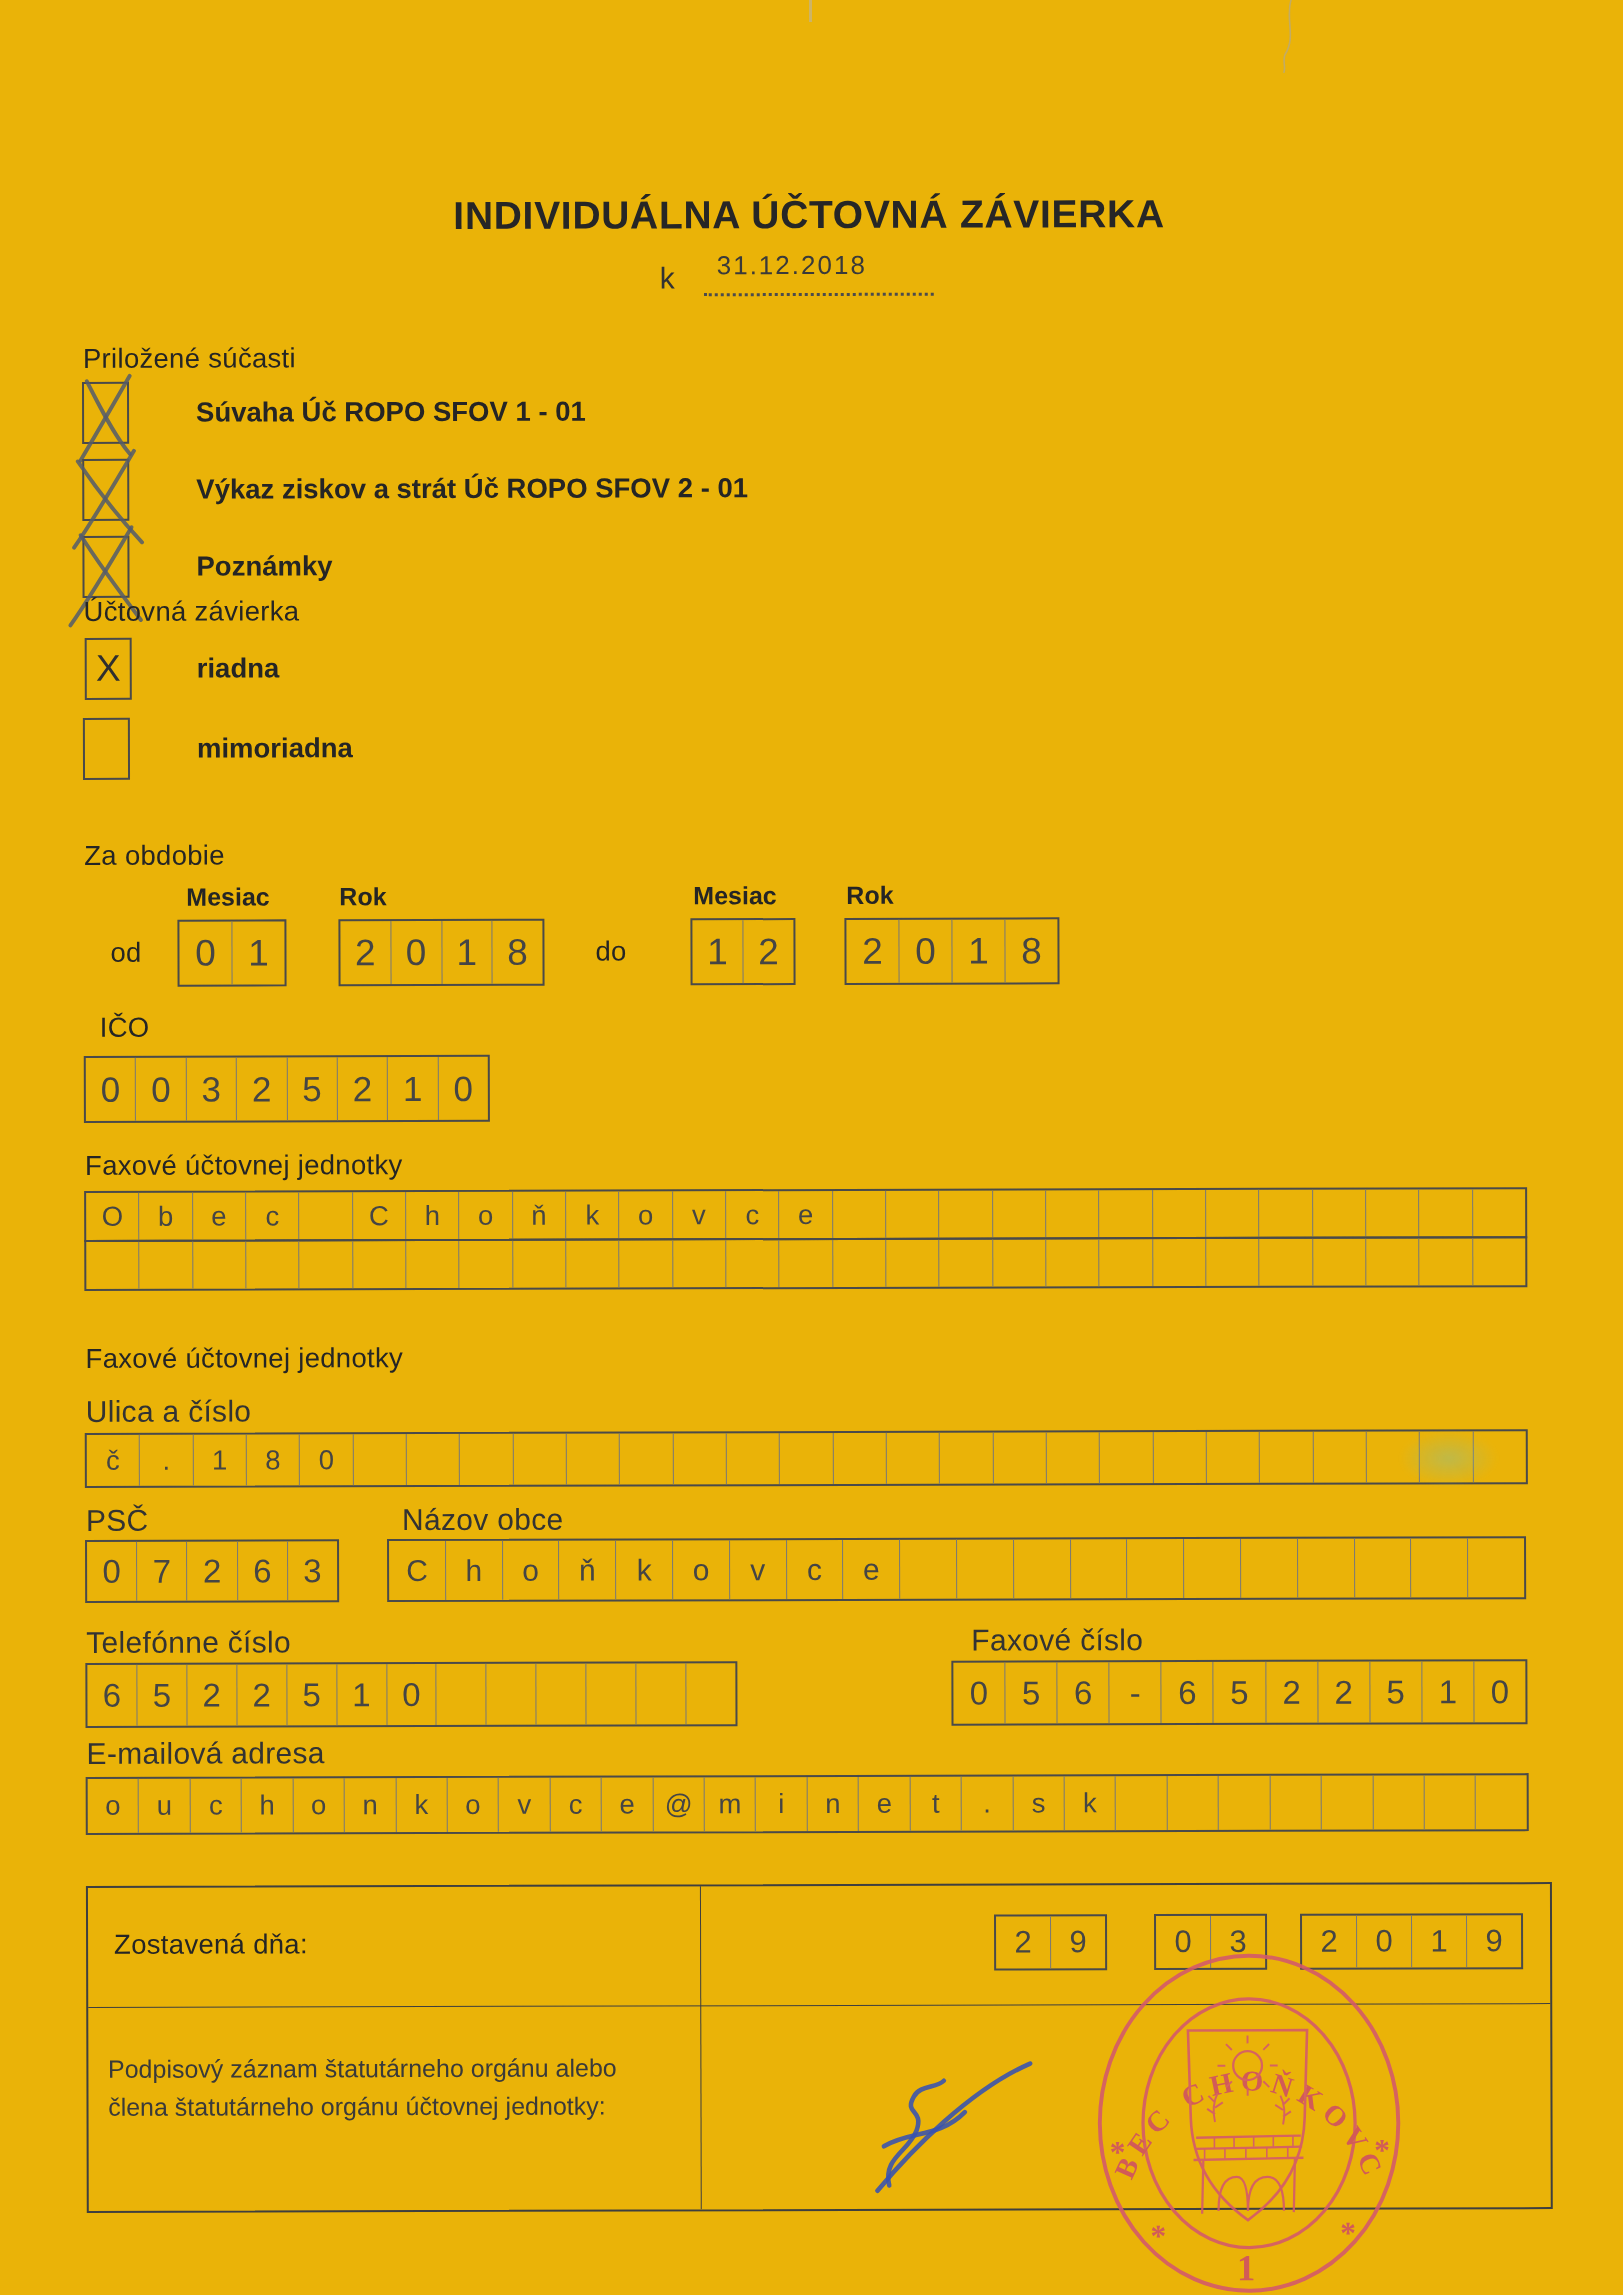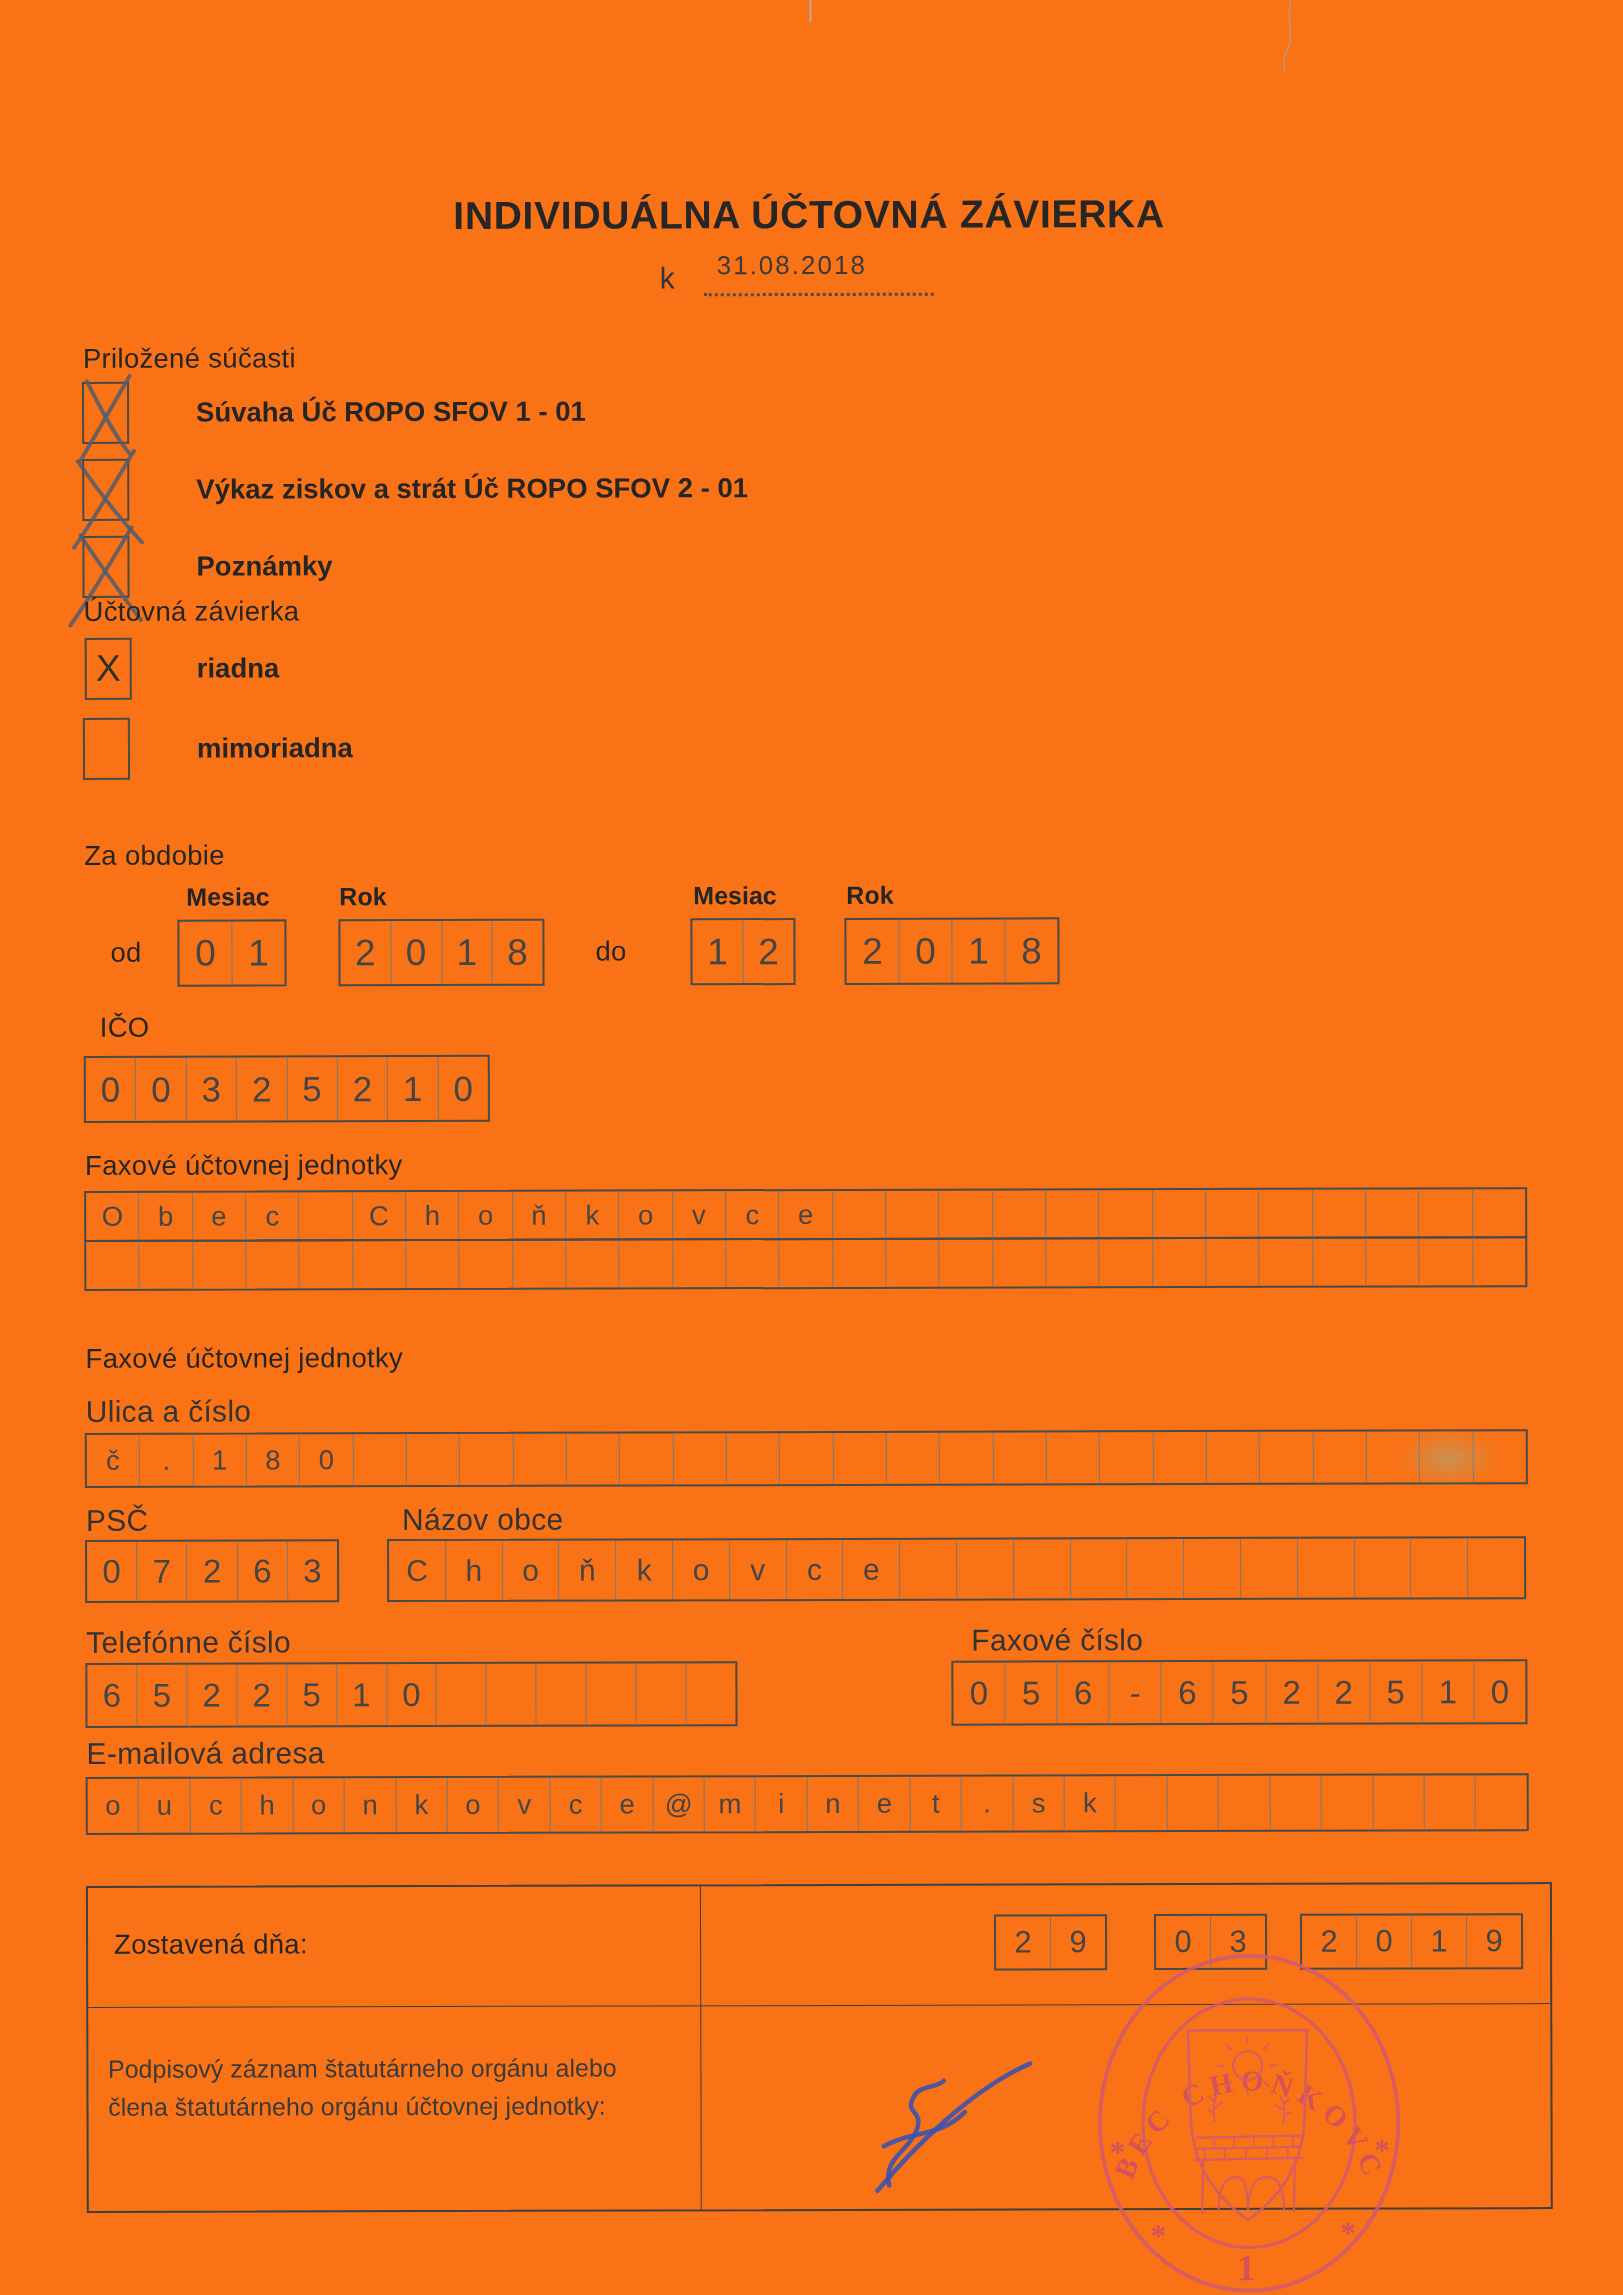--- a/index.html
+++ b/index.html
@@ -1,16 +1,16 @@
 <!DOCTYPE html>
 <html style="font-size:10.5px"><head>
 <meta charset="utf-8">
 <style>
   html,body{margin:0;padding:0;background:#9a9a9a;}
-  .page{position:relative;width:1623px;height:2295px;background:#f97316;overflow:hidden;
+  .page{position:relative;width:1623px;height:2295px;background:#eab308;overflow:hidden;
         font-family:"Liberation Sans",sans-serif;color:#2e2e2e;}
   .sheet{position:absolute;inset:0;transform:rotate(-0.15deg);}
   .abs{position:absolute;}
   .title{position:absolute;top:193px;left:0;width:100%;text-align:center;
          font-size:39px;font-weight:700;letter-spacing:0.7px;color:#262626;}
   .k{position:absolute;left:662px;top:261px;font-size:30px;color:#333;}
   .kdate{position:absolute;left:719px;top:250px;font-size:26px;letter-spacing:2px;color:#3a3a3a;}
   .kdots{position:absolute;left:706px;top:259px;width:230px;height:34px;
          border-bottom:3.3px dotted #4c4c4c;}
   .hb{position:absolute;font-weight:400;font-size:27.5px;color:#252525;letter-spacing:0.3px;white-space:nowrap;}
@@ -42,21 +42,21 @@
   .stamp text{fill:#cf4f63;font-family:"Liberation Serif",serif;font-weight:700;}
 </style>
 </head>
 <body>
 
 <div class="page">
   <div class="sheet">
 
     <div class="title">INDIVIDUÁLNA ÚČTOVNÁ ZÁVIERKA</div>
     <span class="k">k</span>
-    <span class="kdate">31.08.2018</span>
+    <span class="kdate">31.12.2018</span>
     <div class="kdots"></div>
 
     <div class="hb" style="left:85px;top:341px">Priložené súčasti</div>
 
     <div class="cb" style="left:84px;top:380px"></div>
     <svg class="xmark" style="left:64px;top:361px" width="86" height="103" viewBox="0 0 132 158">
       <path d="M 38 28 C 55 62 80 112 104 140"></path>
       <path d="M 104 20 C 82 58 52 110 28 150"></path>
     </svg>
     <div class="cb-label" style="left:198px;top:380px">Súvaha Úč ROPO SFOV 1 - 01</div>

